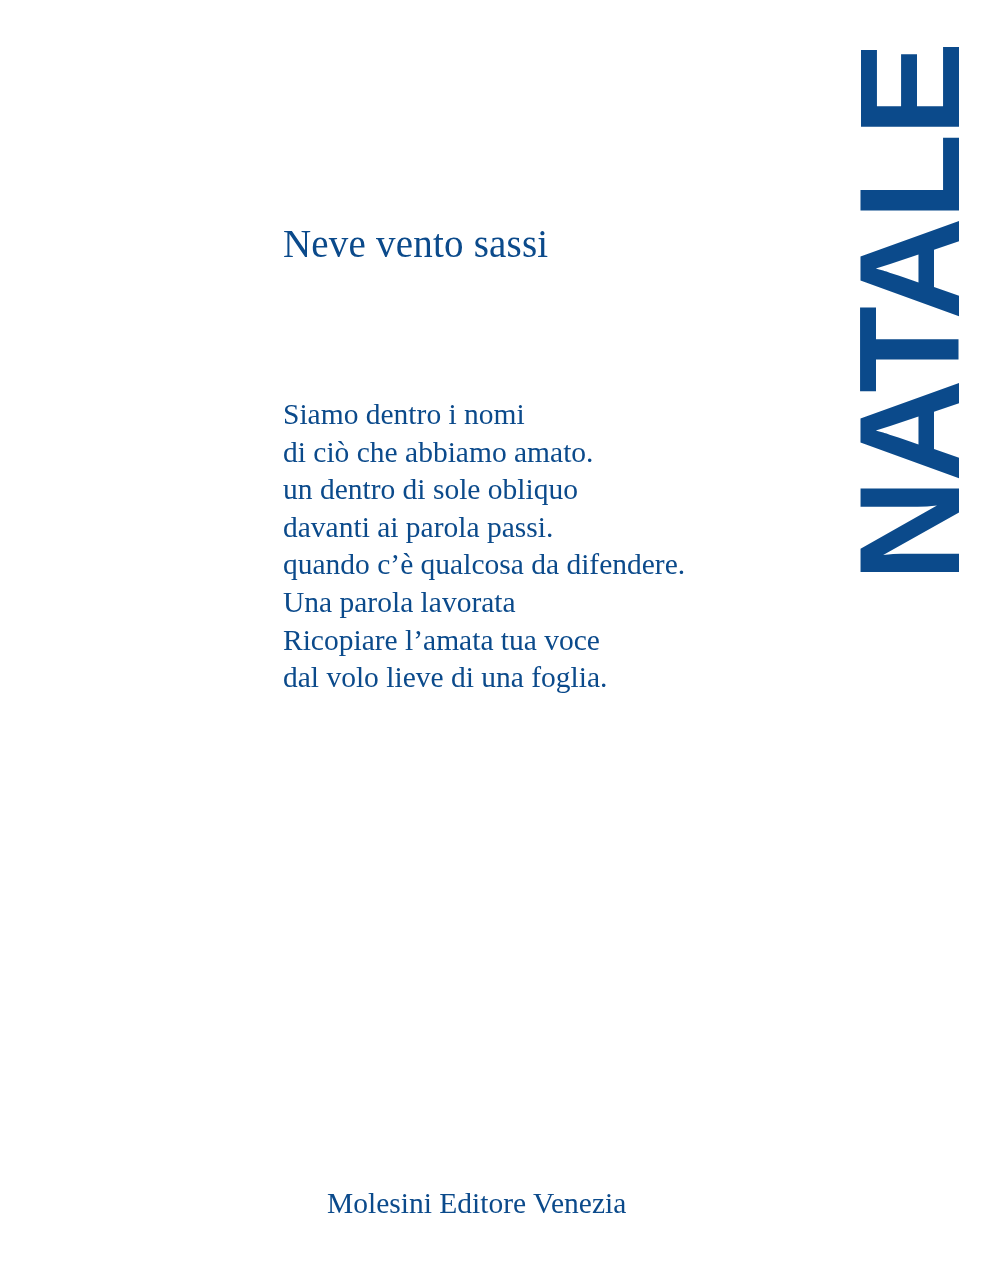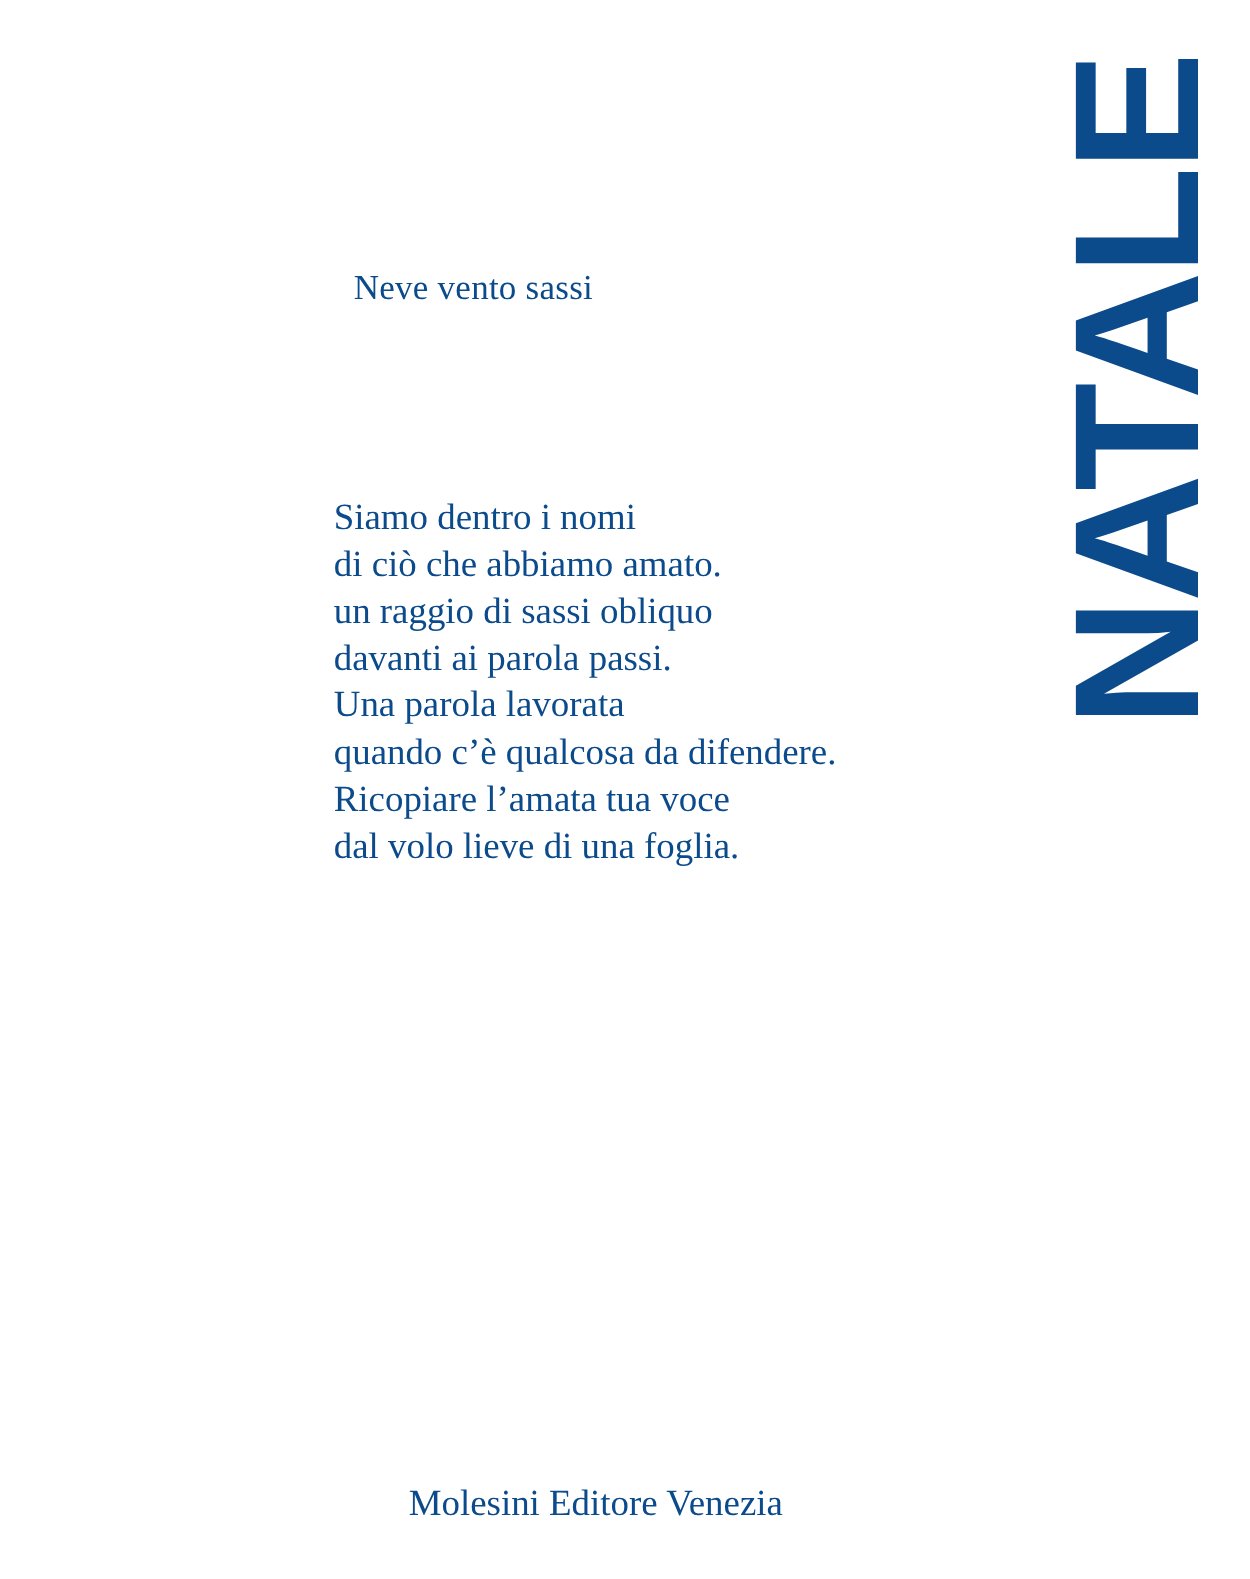--- a/index.html
+++ b/index.html
@@ -19,29 +19,29 @@
       width: 1000px; height: 1263px;
       background: #ffffff;
     }
     .serif {
       font-family: "Liberation Serif", "DejaVu Serif", serif;
       color: #0b4a8b;
     }
     .title {
       position: absolute;
       left: 283px;
-      top: 203px;
-      font-size: 28px;
+      top: 216px;
+      font-size: 39px;
       line-height: 56px;
       white-space: nowrap;
       letter-spacing: 0.2px;
     }
     .poem {
       position: absolute;
-      left: 267px;
+      left: 283px;
       top: 396px;
       margin: 0;
       padding: 0;
       list-style: none;
     }
     .poem li {
       font-size: 29.5px;
       line-height: 37.6px;
       height: 37.6px;
       white-space: nowrap;
@@ -85,23 +85,23 @@
 
   <div class="vertical-wrap">
     <div class="vertical">NATALE</div>
   </div>
 
   <div class="title serif">Neve vento sassi</div>
 
   <ul class="poem serif">
     <li>Siamo dentro i nomi</li>
     <li>di ciò che abbiamo amato.</li>
-    <li>un raggio di sassi obliquo</li>
+    <li>un dentro di sole obliquo</li>
     <li>davanti ai parola passi.</li>
+    <li>quando c’è qualcosa da difendere.</li>
     <li>Una parola lavorata</li>
-    <li>quando c’è qualcosa da difendere.</li>
     <li>Ricopiare l’amata tua voce</li>
     <li>dal volo lieve di una foglia.</li>
   </ul>
 
   <div class="publisher serif">Molesini Editore Venezia</div>
 
 </div>
 
 </body></html>

